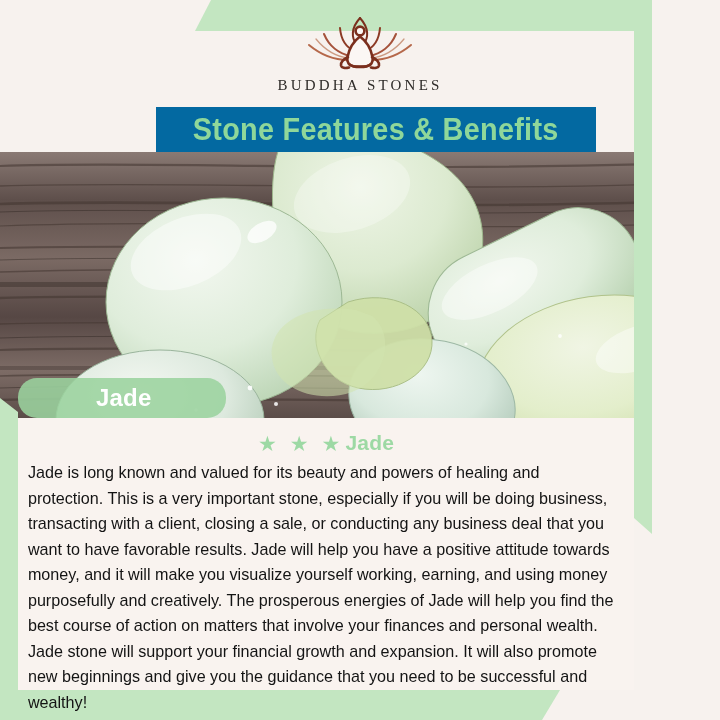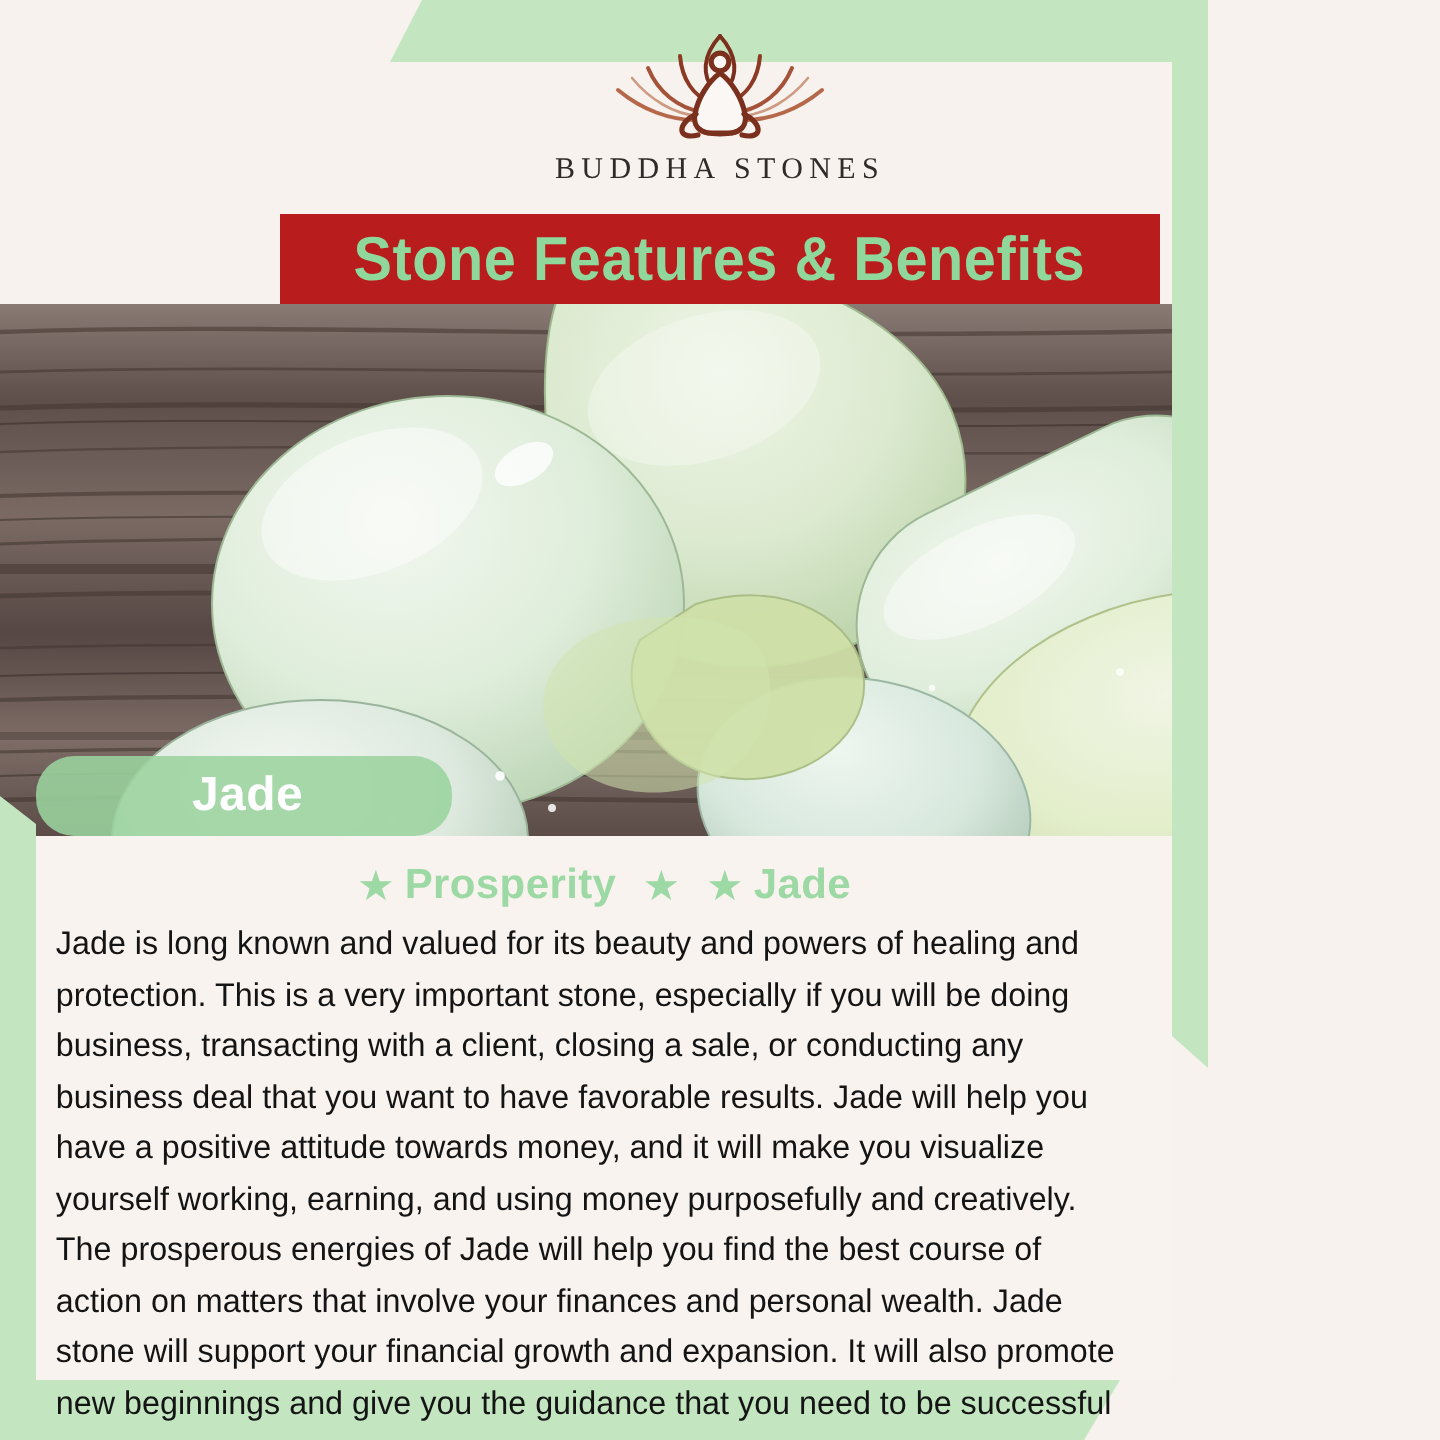--- a/index.html
+++ b/index.html
@@ -2,21 +2,21 @@
 <html><head>
 <meta charset="utf-8">
 <style>
   html,body{margin:0;padding:0;}
   body{
     width:720px;height:720px;
     background:#f7f2ee;
     font-family:"Liberation Sans",sans-serif;
     overflow:hidden;
   }
-  .page{position:relative;width:604px;height:720px;background:#f7f2ee;overflow:hidden;}
+  .page{position:relative;width:652px;height:720px;background:#f7f2ee;overflow:hidden;}
 
   
   .frame-top{
     position:absolute;left:195px;top:0;width:525px;height:31px;
     background:#c3e6c1;
     clip-path:polygon(16px 0,100% 0,100% 100%,0 100%);
     z-index:1;
   }
   .frame-right{
     position:absolute;right:0;top:0;width:18px;height:534px;
@@ -45,22 +45,22 @@
   }
   .logo-mark{width:150px;height:62px;display:block;}
   .logo-text{
     font-family:"Liberation Serif",serif;
     font-size:15px;letter-spacing:3.2px;color:#2e2b28;
     margin-top:3px;font-weight:400;
   }
 
   
   .title-band{
-    position:absolute;left:140px;top:107px;width:440px;height:45px;
-    background:#b91c1c;z-index:3;
+    position:absolute;left:156px;top:107px;width:440px;height:45px;
+    background:#0369a1;z-index:3;
     display:flex;align-items:center;justify-content:center;
   }
   .title-text{
     font-family:"Liberation Sans Narrow","Liberation Sans",sans-serif;
     font-weight:bold;font-size:31px;color:#8fd79a;
     letter-spacing:.3px;white-space:nowrap;
     transform:scaleX(.93);transform-origin:center;
   }
 
   
@@ -243,21 +243,20 @@
   </div>
 
   <div class="jade-band">
     <div class="jade-label">Jade</div>
   </div>
 
   <div class="body-panel">
     <div class="benefits">
       <div class="benefit">
         <span class="star">★</span>
-        <span class="benefit-label">Prosperity</span>
       </div>
       <div class="benefit">
         <span class="star">★</span>
       </div>
       <div class="benefit">
         <span class="star">★</span>
         <span class="benefit-label">Jade</span>
       </div>
     </div>
     <p class="paragraph">Jade is long known and valued for its beauty and powers of healing and protection. This is a very important stone, especially if you will be doing business, transacting with a client, closing a sale, or conducting any business deal that you want to have favorable results. Jade will help you have a positive attitude towards money, and it will make you visualize yourself working, earning, and using money purposefully and creatively. The prosperous energies of Jade will help you find the best course of action on matters that involve your finances and personal wealth. Jade stone will support your financial growth and expansion. It will also promote new beginnings and give you the guidance that you need to be successful and wealthy!</p>

